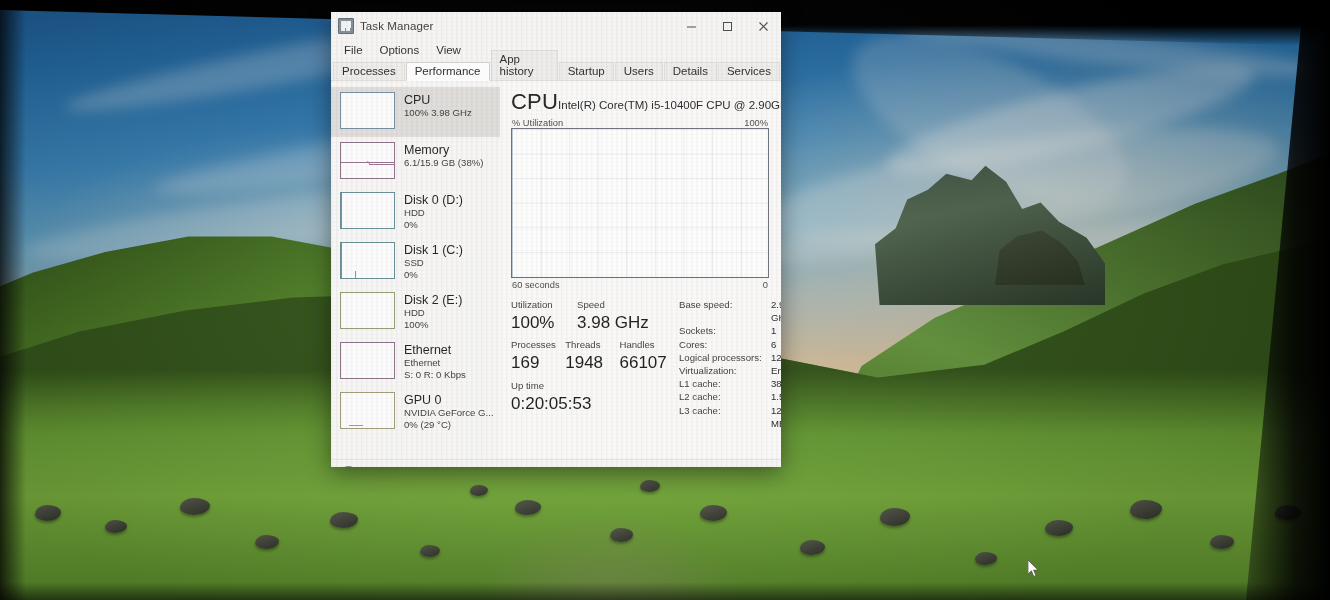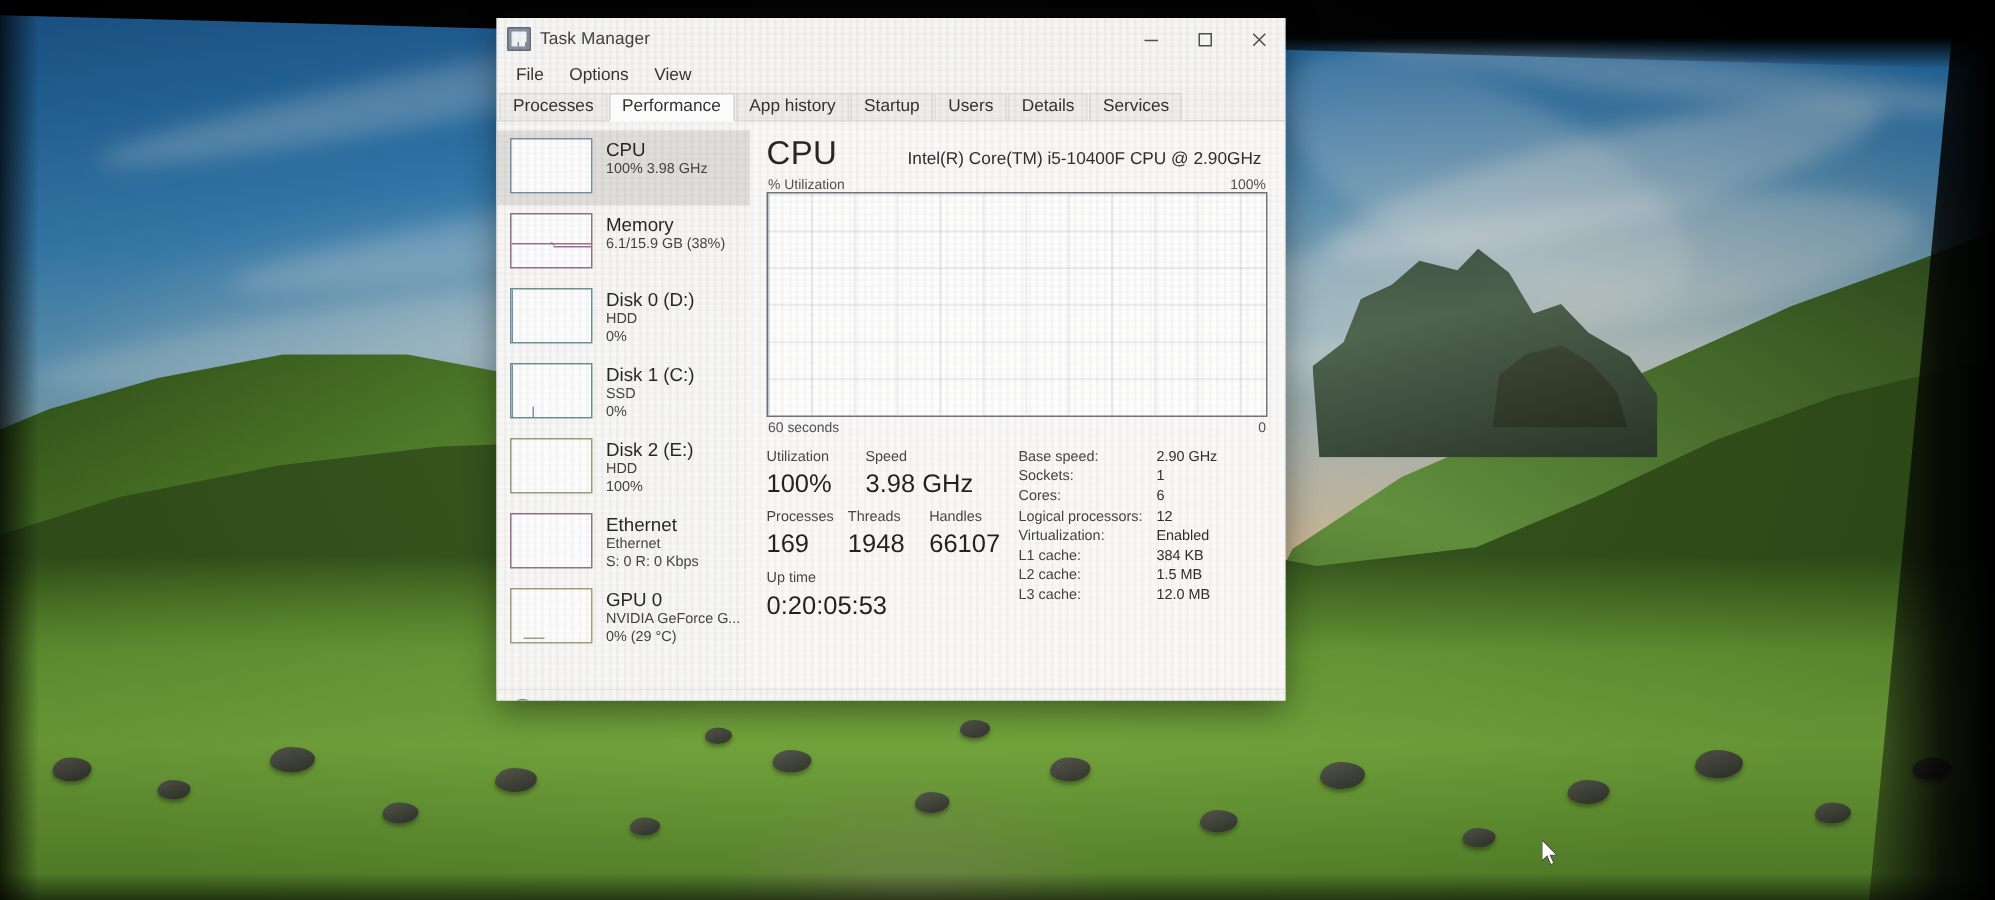--- a/index.html
+++ b/index.html
@@ -127,21 +127,21 @@
   .photo-haze {
     position: absolute; left:0; top:0; width: 1330px; height: 600px;
     background: radial-gradient(ellipse 900px 520px at 45% 45%, rgba(255,255,255,0.04) 0%, rgba(0,0,0,0.18) 80%);
     pointer-events: none;
   }
 
   
   #taskmgr {
     position: absolute;
     left: 331px; top: 12px;
-    width: 526px; height: 455px;
+    width: 450px; height: 455px;
     background: #f2f1ef;
     box-shadow: 0 6px 22px rgba(0,0,0,.45);
     font-size: 11px;
     color: #23231f;
     
     filter: saturate(0.85) contrast(0.94) brightness(1.04);
     overflow: hidden;
   }
   
   #taskmgr::after {

